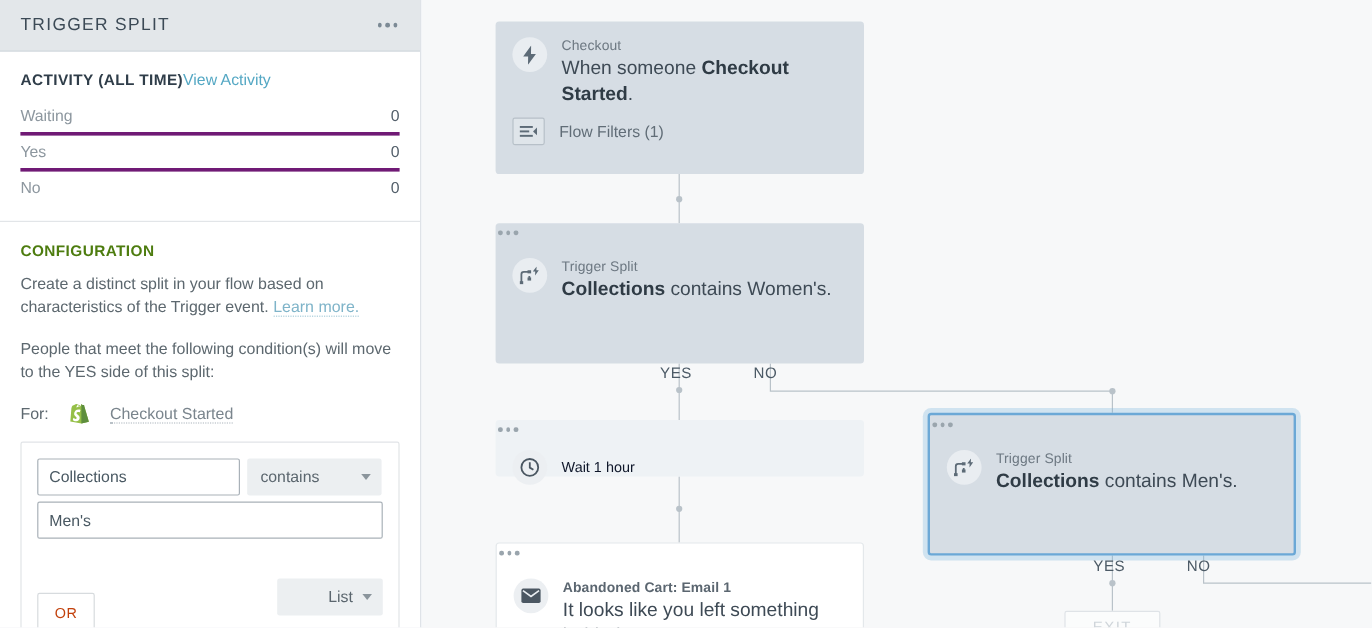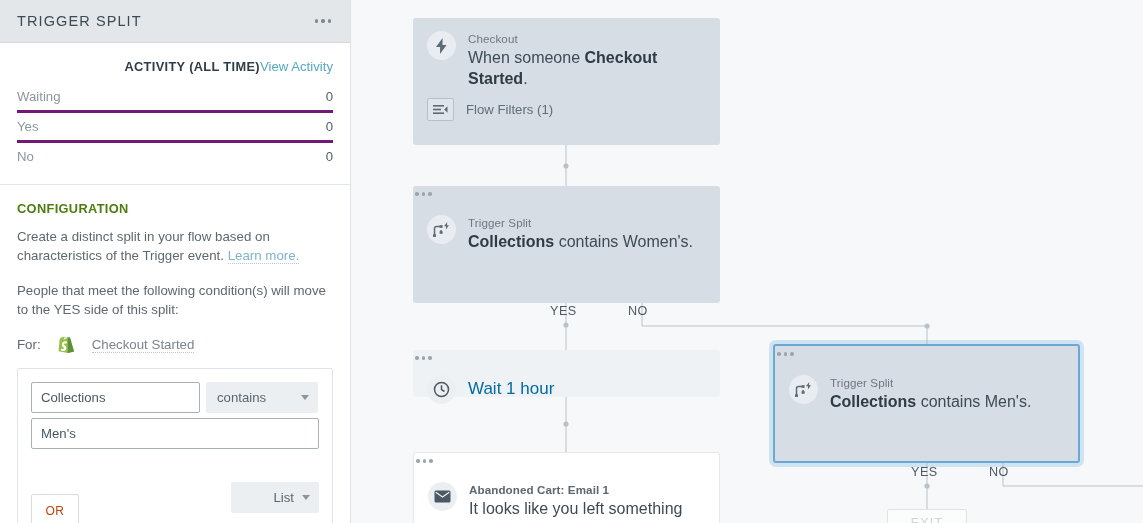--- a/index.html
+++ b/index.html
@@ -23,21 +23,21 @@
     padding:0 17px 0 17px;box-sizing:border-box;
   }
   .panel-title{
     font-size:14.5px;letter-spacing:1.1px;color:#3c4a56;font-weight:400;
   }
   .dots{display:flex;gap:3px;align-items:center;cursor:pointer;padding:6px 2px;}
   .dots i{width:3.5px;height:3.5px;border-radius:50%;background:#9aa5ad;display:block;}
   .dots.dark i{background:#7c8a95;}
 
   .section{padding:16px 17px 14px 17px;border-bottom:1px solid #e2e5e8;}
-  .sec-head{display:flex;align-items:baseline;justify-content:flex-end;margin-bottom:9px;}
+  .sec-head{display:flex;align-items:baseline;justify-content:flex-start;margin-bottom:9px;}
   .sec-title{font-size:12.8px;font-weight:bold;color:#2f3d49;letter-spacing:.35px;}
   .link{font-size:13.2px;color:#55a8c4;cursor:pointer;text-decoration:none;}
 
   .act-row{
     display:flex;justify-content:space-between;align-items:center;
     height:27px;border-bottom:3px solid #701a75;font-size:13.2px;
   }
   .act-row:last-child{border-bottom:none;}
   .act-label{color:#8d979f;}
   .act-val{color:#54606b;}
@@ -114,21 +114,21 @@
   .node-text b{font-weight:bold;color:#2f3b45;}
 
   .filters-row{display:flex;align-items:center;gap:12px;padding:9px 14px 13px 14px;}
   .filter-ico{
     width:25px;height:21px;border:1px solid #b7c0c8;border-radius:2px;background:#dfe5ea;
     display:flex;align-items:center;justify-content:center;flex:none;
   }
   .filters-label{font-size:13.2px;color:#616d77;}
 
   .wait-row{display:flex;align-items:center;padding:0 14px;height:100%;}
-  .wait-text{font-size:17px;color:#0369a1;}
+  .wait-text{font-size:12px;color:#0f172a;}
 
   .branch-lbl{
     position:absolute;font-size:12.6px;color:#4c5a66;letter-spacing:.5px;
   }
   .exit-box{
     position:absolute;border:1px solid #dfe3e7;border-radius:2px;background:#fbfcfc;
     display:flex;align-items:center;justify-content:center;
     font-size:12.5px;letter-spacing:1.2px;color:#cfd5da;box-sizing:border-box;
   }
 </style>

